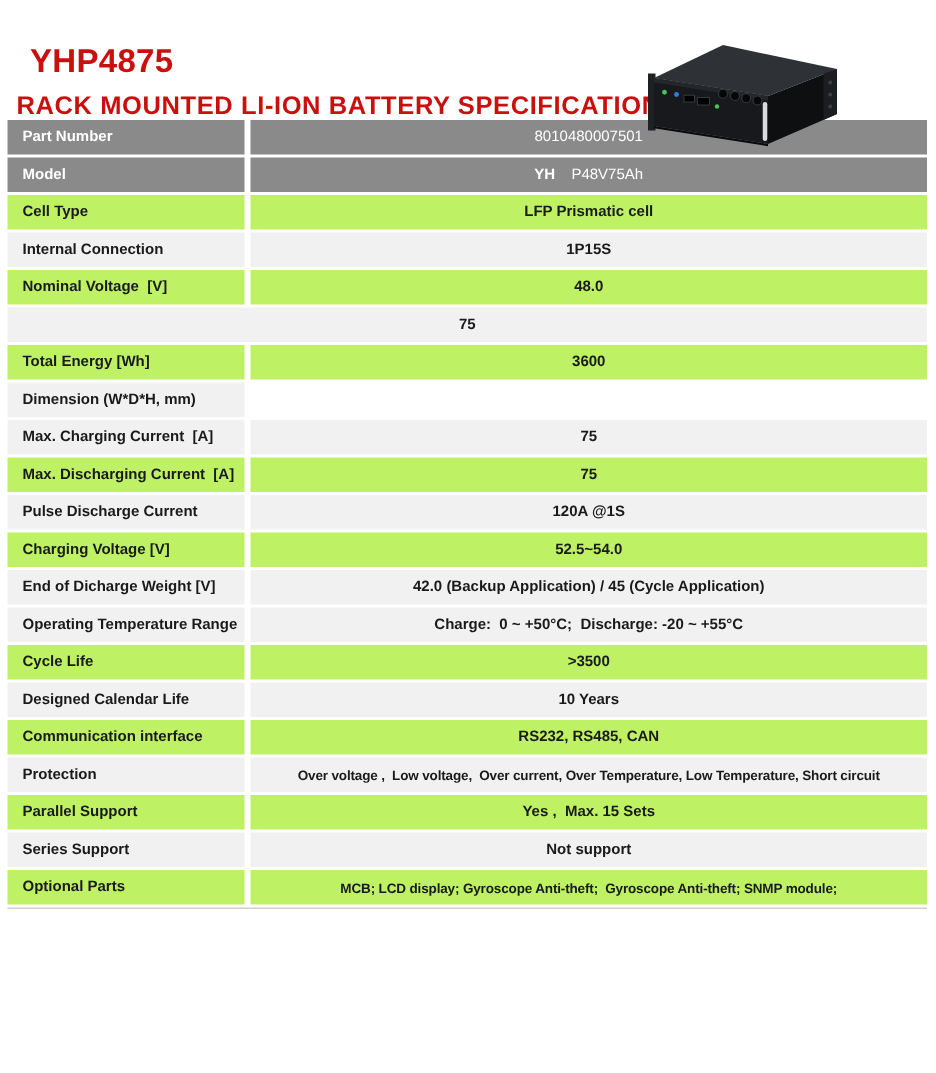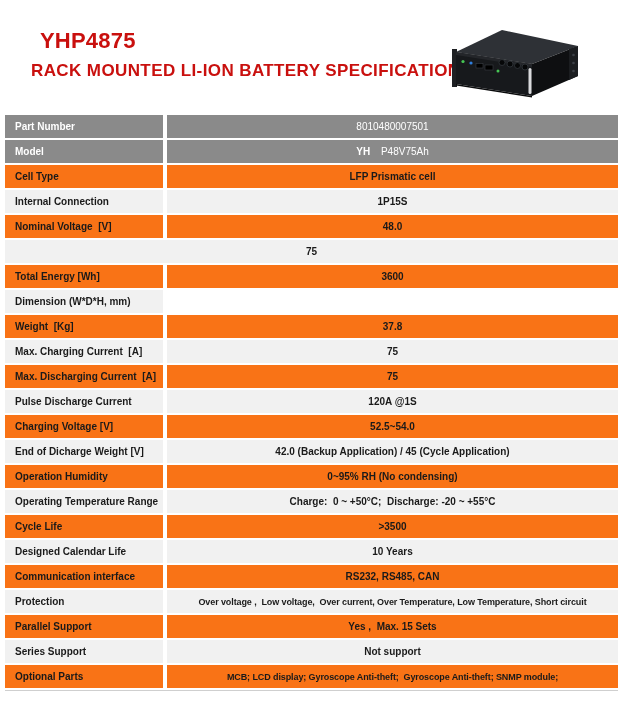--- a/index.html
+++ b/index.html
@@ -9,21 +9,21 @@
     --alt-row-bg:#f1f1f1;
     --table-text:#1a1a1a;
   }
   *{box-sizing:border-box;margin:0;padding:0;}
   html,body{background:#ffffff;}
   body{
     width:624px;height:715px;position:relative;overflow:hidden;
     font-family:"Liberation Sans", sans-serif;
   }
   
-  .hdr{position:relative;height:115px;margin-left:20px;}
+  .hdr{position:relative;height:80px;}
   .model-code{
     position:absolute;left:20px;top:28px;
     font-size:22px;font-weight:bold;color:var(--accent-red);
     font-style:normal;letter-spacing:0.2px;
   }
   .doc-title{
     position:absolute;left:11px;top:61px;
     font-size:17px;font-weight:bold;color:var(--accent-red);
     letter-spacing:0.4px;white-space:nowrap;
   }
@@ -35,21 +35,21 @@
     height:23px;display:flex;align-items:center;
     font-size:10px;font-weight:bold;color:var(--table-text);
     white-space:pre;overflow:hidden;text-align:center;
   }
   .cell.label{width:158px;flex:none;padding-left:10px;}
   .cell.value{flex:1;justify-content:center;text-align:center;}
   .row.dark .cell{background:var(--header-row-bg);color:var(--header-row-text);}
   .row.dark .cell.value{font-weight:normal;}
   .row.dark .cell.value b{font-weight:bold;margin-right:8px;}
   .row.alt .cell{background:var(--alt-row-bg);}
-  .row.plain .cell{background:#f97316;}
+  .row.plain .cell{background:#bef264;}
   .cell.value.long{font-size:9px;letter-spacing:-0.1px;}
   .bottom-rule{height:1px;background:#cfcfcf;margin-top:1px;}
 </style>
 </head>
 <body>
 
 <div class="hdr">
   <div class="model-code">YHP4875</div>
   <div class="doc-title">RACK MOUNTED LI-ION BATTERY SPECIFICATION</div>
 
@@ -111,47 +111,39 @@
       <div class="row alt">
         <div class="cell value">75</div>
       </div>
       <div class="row plain">
         <div class="cell label">Total Energy [Wh]</div>
         <div class="cell value">3600</div>
       </div>
       <div class="row alt">
         <div class="cell label">Dimension (W*D*H, mm)</div>
       </div>
-      <div class="row plain">
-        <div class="cell label">Weight  [Kg]</div>
-        <div class="cell value">37.8</div>
-      </div>
       <div class="row alt">
         <div class="cell label">Max. Charging Current  [A]</div>
         <div class="cell value">75</div>
       </div>
       <div class="row plain">
         <div class="cell label">Max. Discharging Current  [A]</div>
         <div class="cell value">75</div>
       </div>
       <div class="row alt">
         <div class="cell label">Pulse Discharge Current</div>
         <div class="cell value">120A @1S</div>
       </div>
       <div class="row plain">
         <div class="cell label">Charging Voltage [V]</div>
         <div class="cell value">52.5~54.0</div>
       </div>
       <div class="row alt">
         <div class="cell label">End of Dicharge Weight [V]</div>
         <div class="cell value">42.0 (Backup Application) / 45 (Cycle Application)</div>
-      </div>
-      <div class="row plain">
-        <div class="cell label">Operation Humidity</div>
-        <div class="cell value">0~95% RH (No condensing)</div>
       </div>
       <div class="row alt">
         <div class="cell label">Operating Temperature Range</div>
         <div class="cell value">Charge:  0 ~ +50°C;  Discharge: -20 ~ +55°C</div>
       </div>
       <div class="row plain">
         <div class="cell label">Cycle Life</div>
         <div class="cell value">&gt;3500</div>
       </div>
       <div class="row alt">

